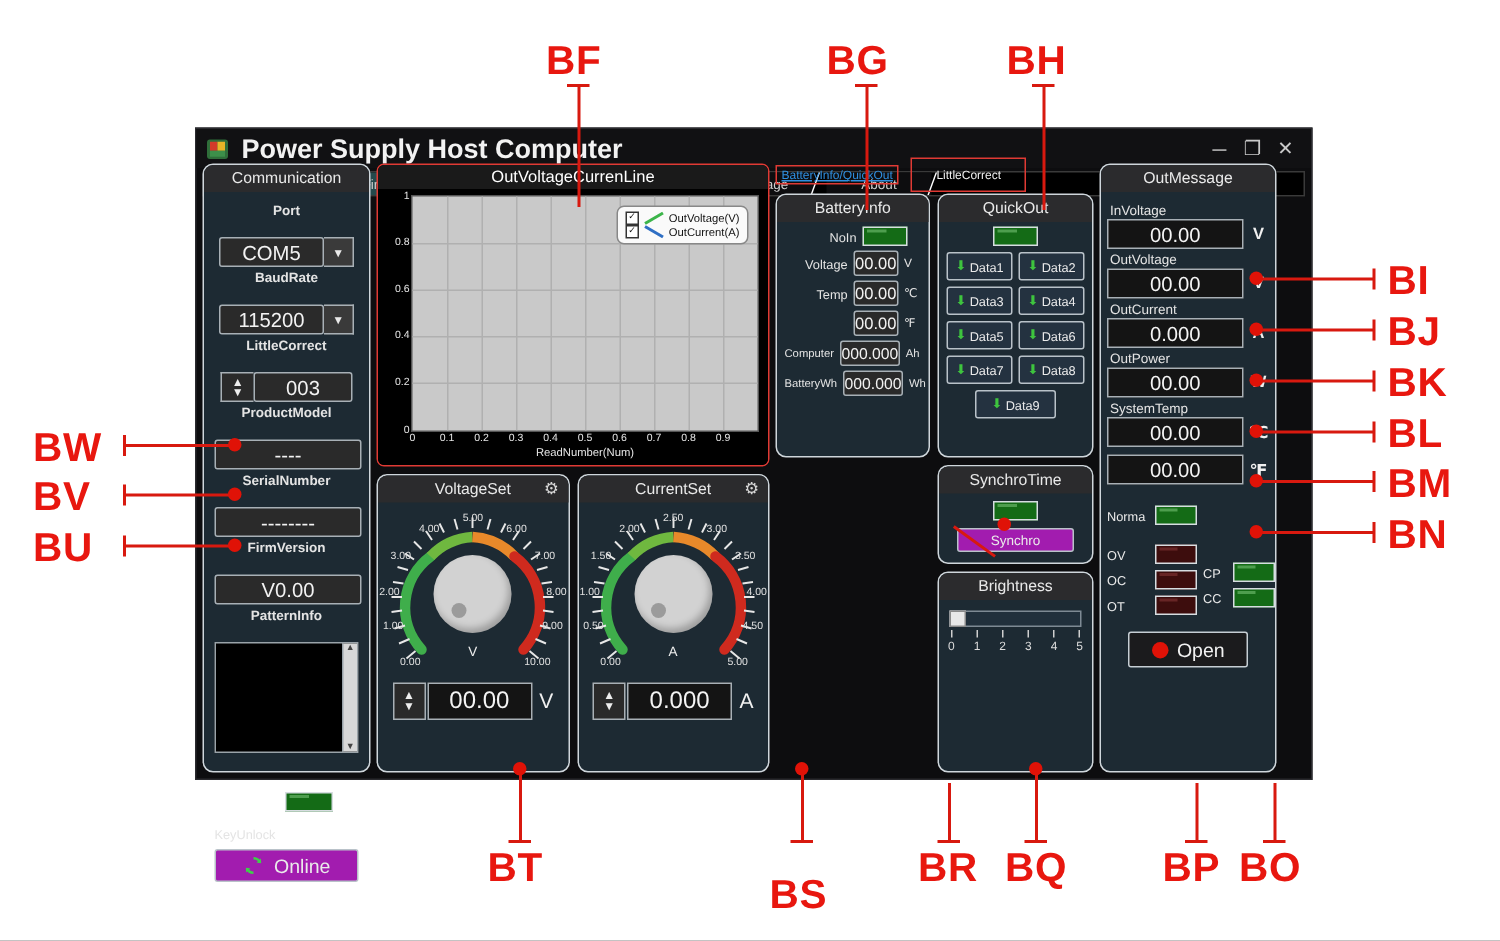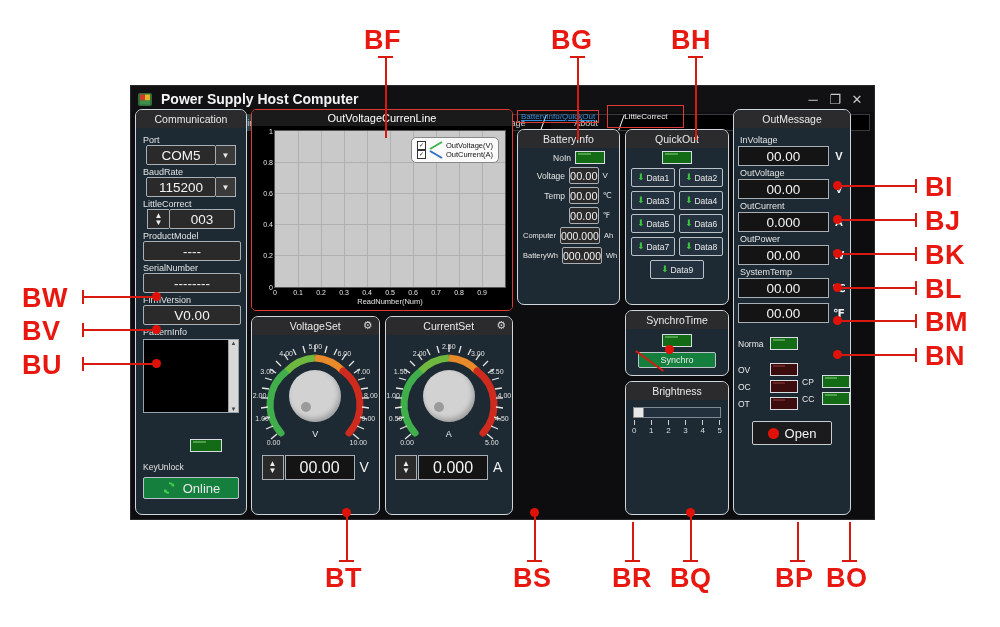--- a/index.html
+++ b/index.html
@@ -12,21 +12,21 @@
   .annline{position:absolute;background:#d8190f;}
   .anndot{position:absolute;width:9px;height:9px;border-radius:50%;background:#e01207;}
   .anncap{position:absolute;background:#d8190f;}
 
   
   #app{position:absolute;left:130px;top:85px;width:745px;height:435px;
        background:#0d0d0f;border:1px solid #2a2a2e;box-sizing:border-box;}
   .titlebar{height:26px;background:#111113;display:flex;align-items:center;
             padding:0 6px;box-sizing:border-box;}
   .applogo{width:17px;height:17px;margin-right:7px;position:relative;flex:0 0 auto;}
-  .apptitle{color:#f2f2f2;font-size:14px;font-weight:bold;flex:1;}
+  .apptitle{color:#f2f2f2;font-size:18px;font-weight:bold;flex:1;}
   .wbtn{color:#c9c9c9;font-size:13px;width:22px;text-align:center;cursor:default;}
 
   
   .tabbar{height:17px;margin:2px 4px 0 4px;background:#000;display:flex;align-items:stretch;
           border:1px solid #3a3a3a;box-sizing:border-box;}
   .tab{position:relative;color:#cfcfcf;font-size:9px;display:flex;align-items:center;
        justify-content:center;padding:0 4px;box-sizing:border-box;}
   .tab .sk{position:absolute;right:-7px;top:0;bottom:0;width:14px;
            background:inherit;transform:skewX(-20deg);}
   .tab.active{background:#1f9fe8;color:#fff;}
@@ -37,38 +37,38 @@
   
   .wrap{position:absolute;left:4px;top:23px;right:4px;bottom:4px;display:flex;gap:4px;}
   .col{display:flex;flex-direction:column;gap:5px;}
 
   .panel{background:#1d2a33;border:1px solid #cfd6db;border-radius:7px;
          box-sizing:border-box;position:relative;}
   .ptitle{background:#2b2b2d;color:#e9e9e9;font-size:10.5px;text-align:center;
           padding:3px 0 3px;border-radius:6px 6px 0 0;position:relative;}
   .gear{position:absolute;right:6px;top:2px;color:#d6d6d6;font-size:11px;}
 
-  .lbl{color:#e4e4e4;font-size:9px;text-align:left;margin:2px 0 0;}
+  .lbl{color:#e4e4e4;font-size:9px;text-align:center;margin:2px 0 13px;font-weight:bold;}
   .fld{background:#2a2a2a;border:1px solid #a8b0b6;color:#f2f2f2;
        font-size:13.5px;text-align:center;border-radius:2px;box-sizing:border-box;
        height:20px;line-height:19px;}
   .fldrow{display:flex;align-items:center;justify-content:center;}
   .drop{width:20px;height:20px;background:#3a3a3a;border:1px solid #a8b0b6;border-left:none;
         color:#eaeaea;font-size:8px;display:flex;align-items:center;justify-content:center;
         box-sizing:border-box;}
   .spin{width:22px;height:20px;background:#2a2a2a;border:1px solid #a8b0b6;border-right:none;
         color:#eee;font-size:8px;display:flex;flex-direction:column;align-items:center;
         justify-content:center;line-height:7px;box-sizing:border-box;}
 
   .ledg{background:#146b16;border:1px solid #d7dde1;box-sizing:border-box;position:relative;}
   .ledg::after{content:"";position:absolute;left:2px;top:1px;width:45%;height:2px;background:#7ec97e;opacity:.55;}
   .ledr{background:#3d0d0d;border:1px solid #d7dde1;box-sizing:border-box;position:relative;}
   .ledr::after{content:"";position:absolute;left:2px;top:1px;width:45%;height:2px;background:#8a3a3a;opacity:.55;}
 
-  .btn{background:#15803d;border:1px solid #b9c2c9;color:#eaeaea;font-size:9px;
+  .btn{background:#a21caf;border:1px solid #b9c2c9;color:#eaeaea;font-size:9px;
        display:flex;align-items:center;justify-content:center;gap:3px;border-radius:2px;
        box-sizing:border-box;}
 
   
   #comm{width:112px;padding:0 0 4px;}
   #comm .inner{padding:0 7px;}
   .pattern{background:#000;border:1px solid #9aa3a9;height:74px;margin:2px 0 0;
            display:flex;box-sizing:border-box;}
   .sbar{width:9px;background:#d8d8d8;border-left:1px solid #9aa3a9;display:flex;
         flex-direction:column;justify-content:space-between;align-items:center;
@@ -682,21 +682,21 @@
 <div class="ann" style="left:925px;top:341px">BN</div>
 <div class="annline" style="left:838px;top:354px;width:78px;height:1.5px"></div>
 <div class="anncap" style="left:915px;top:348px;width:1.5px;height:14px"></div>
 <div class="anndot" style="left:833px;top:350px"></div>
 
 <div class="ann" style="left:325px;top:563px">BT</div>
 <div class="annline" style="left:346px;top:512px;width:1.5px;height:49px"></div>
 <div class="anncap" style="left:339px;top:560px;width:15px;height:1.5px"></div>
 <div class="anndot" style="left:342px;top:508px"></div>
 
-<div class="ann" style="left:513px;top:563px">BS</div>
+<div class="ann" style="left:513px;top:581px">BS</div>
 <div class="annline" style="left:534px;top:512px;width:1.5px;height:49px"></div>
 <div class="anncap" style="left:527px;top:560px;width:15px;height:1.5px"></div>
 <div class="anndot" style="left:530px;top:508px"></div>
 
 <div class="ann" style="left:612px;top:563px">BR</div>
 <div class="annline" style="left:632px;top:522px;width:1.5px;height:39px"></div>
 <div class="anncap" style="left:625px;top:560px;width:15px;height:1.5px"></div>
 <div class="annline" style="left:632px;top:352px;width:1.5px;height:0"></div>
 <div class="annline" style="left:636px;top:350px;width:34px;height:1.5px;transform:rotate(36deg);transform-origin:left center"></div>
 <div class="anndot" style="left:665px;top:345px"></div>

